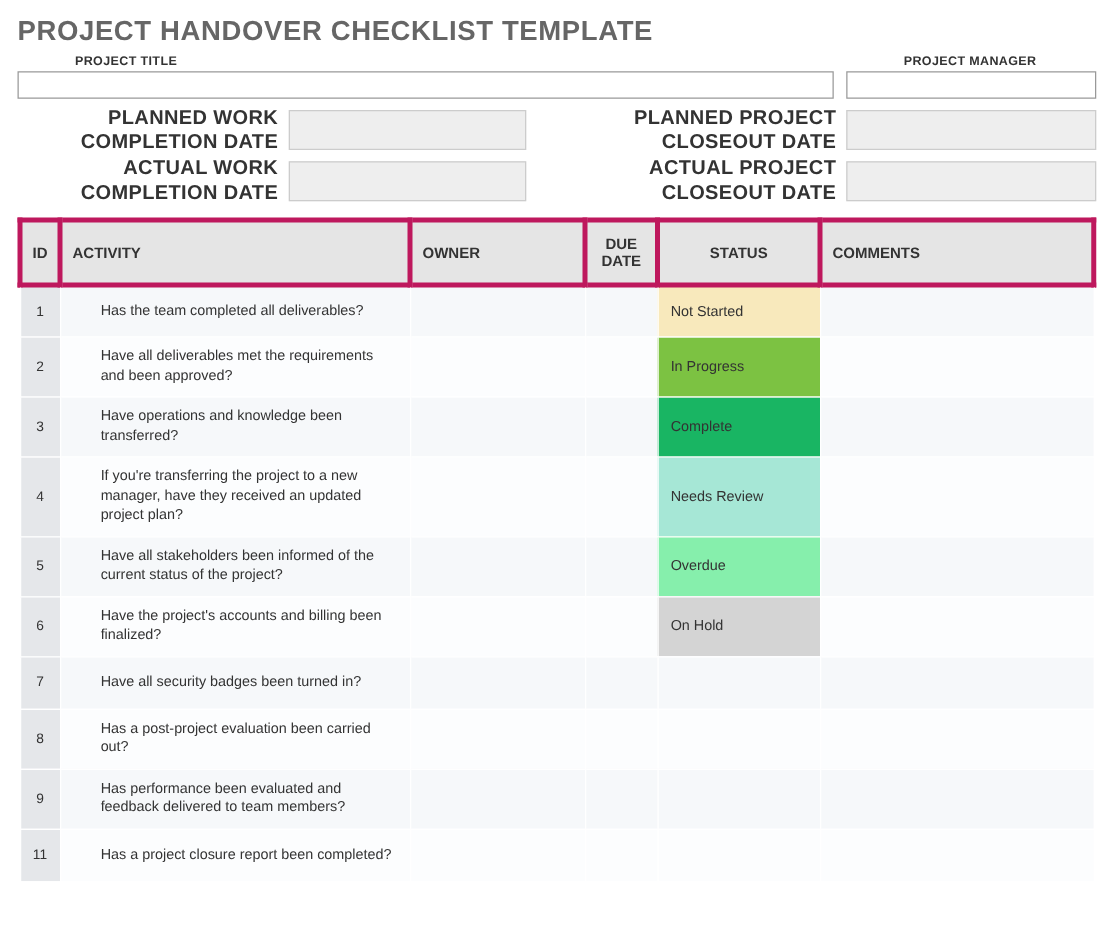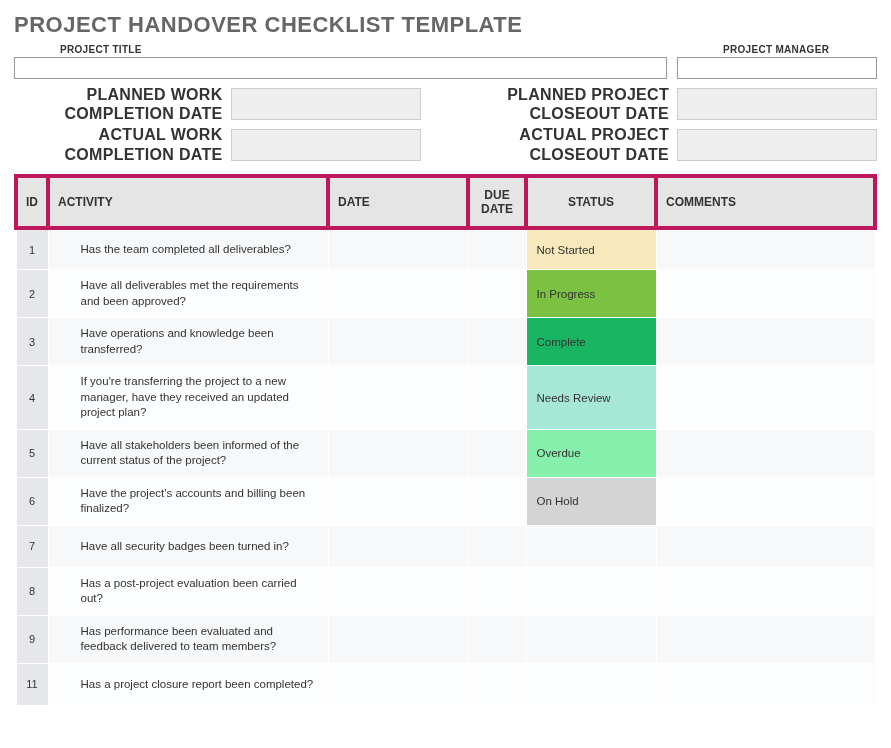--- a/index.html
+++ b/index.html
@@ -140,21 +140,21 @@
   <div class="spacer"></div>
   <div class="datelabel">ACTUAL PROJECT CLOSEOUT DATE</div>
   <div class="datebox"></div>
 </div>
 
 <table>
   <thead>
     <tr>
       <th class="col-id center">ID</th>
       <th class="col-activity">ACTIVITY</th>
-      <th class="col-owner">DATE</th>
+      <th class="col-owner">OWNER</th>
       <th class="col-due center">DUE DATE</th>
       <th class="col-status center">STATUS</th>
       <th class="col-comments">COMMENTS</th>
     </tr>
   </thead>
   <tbody id="checklist-body">
       <tr>
         <td class="idcell">1</td>
         <td class="activitycell">Has the team completed all deliverables?</td>
         <td class="ownercell"></td>

